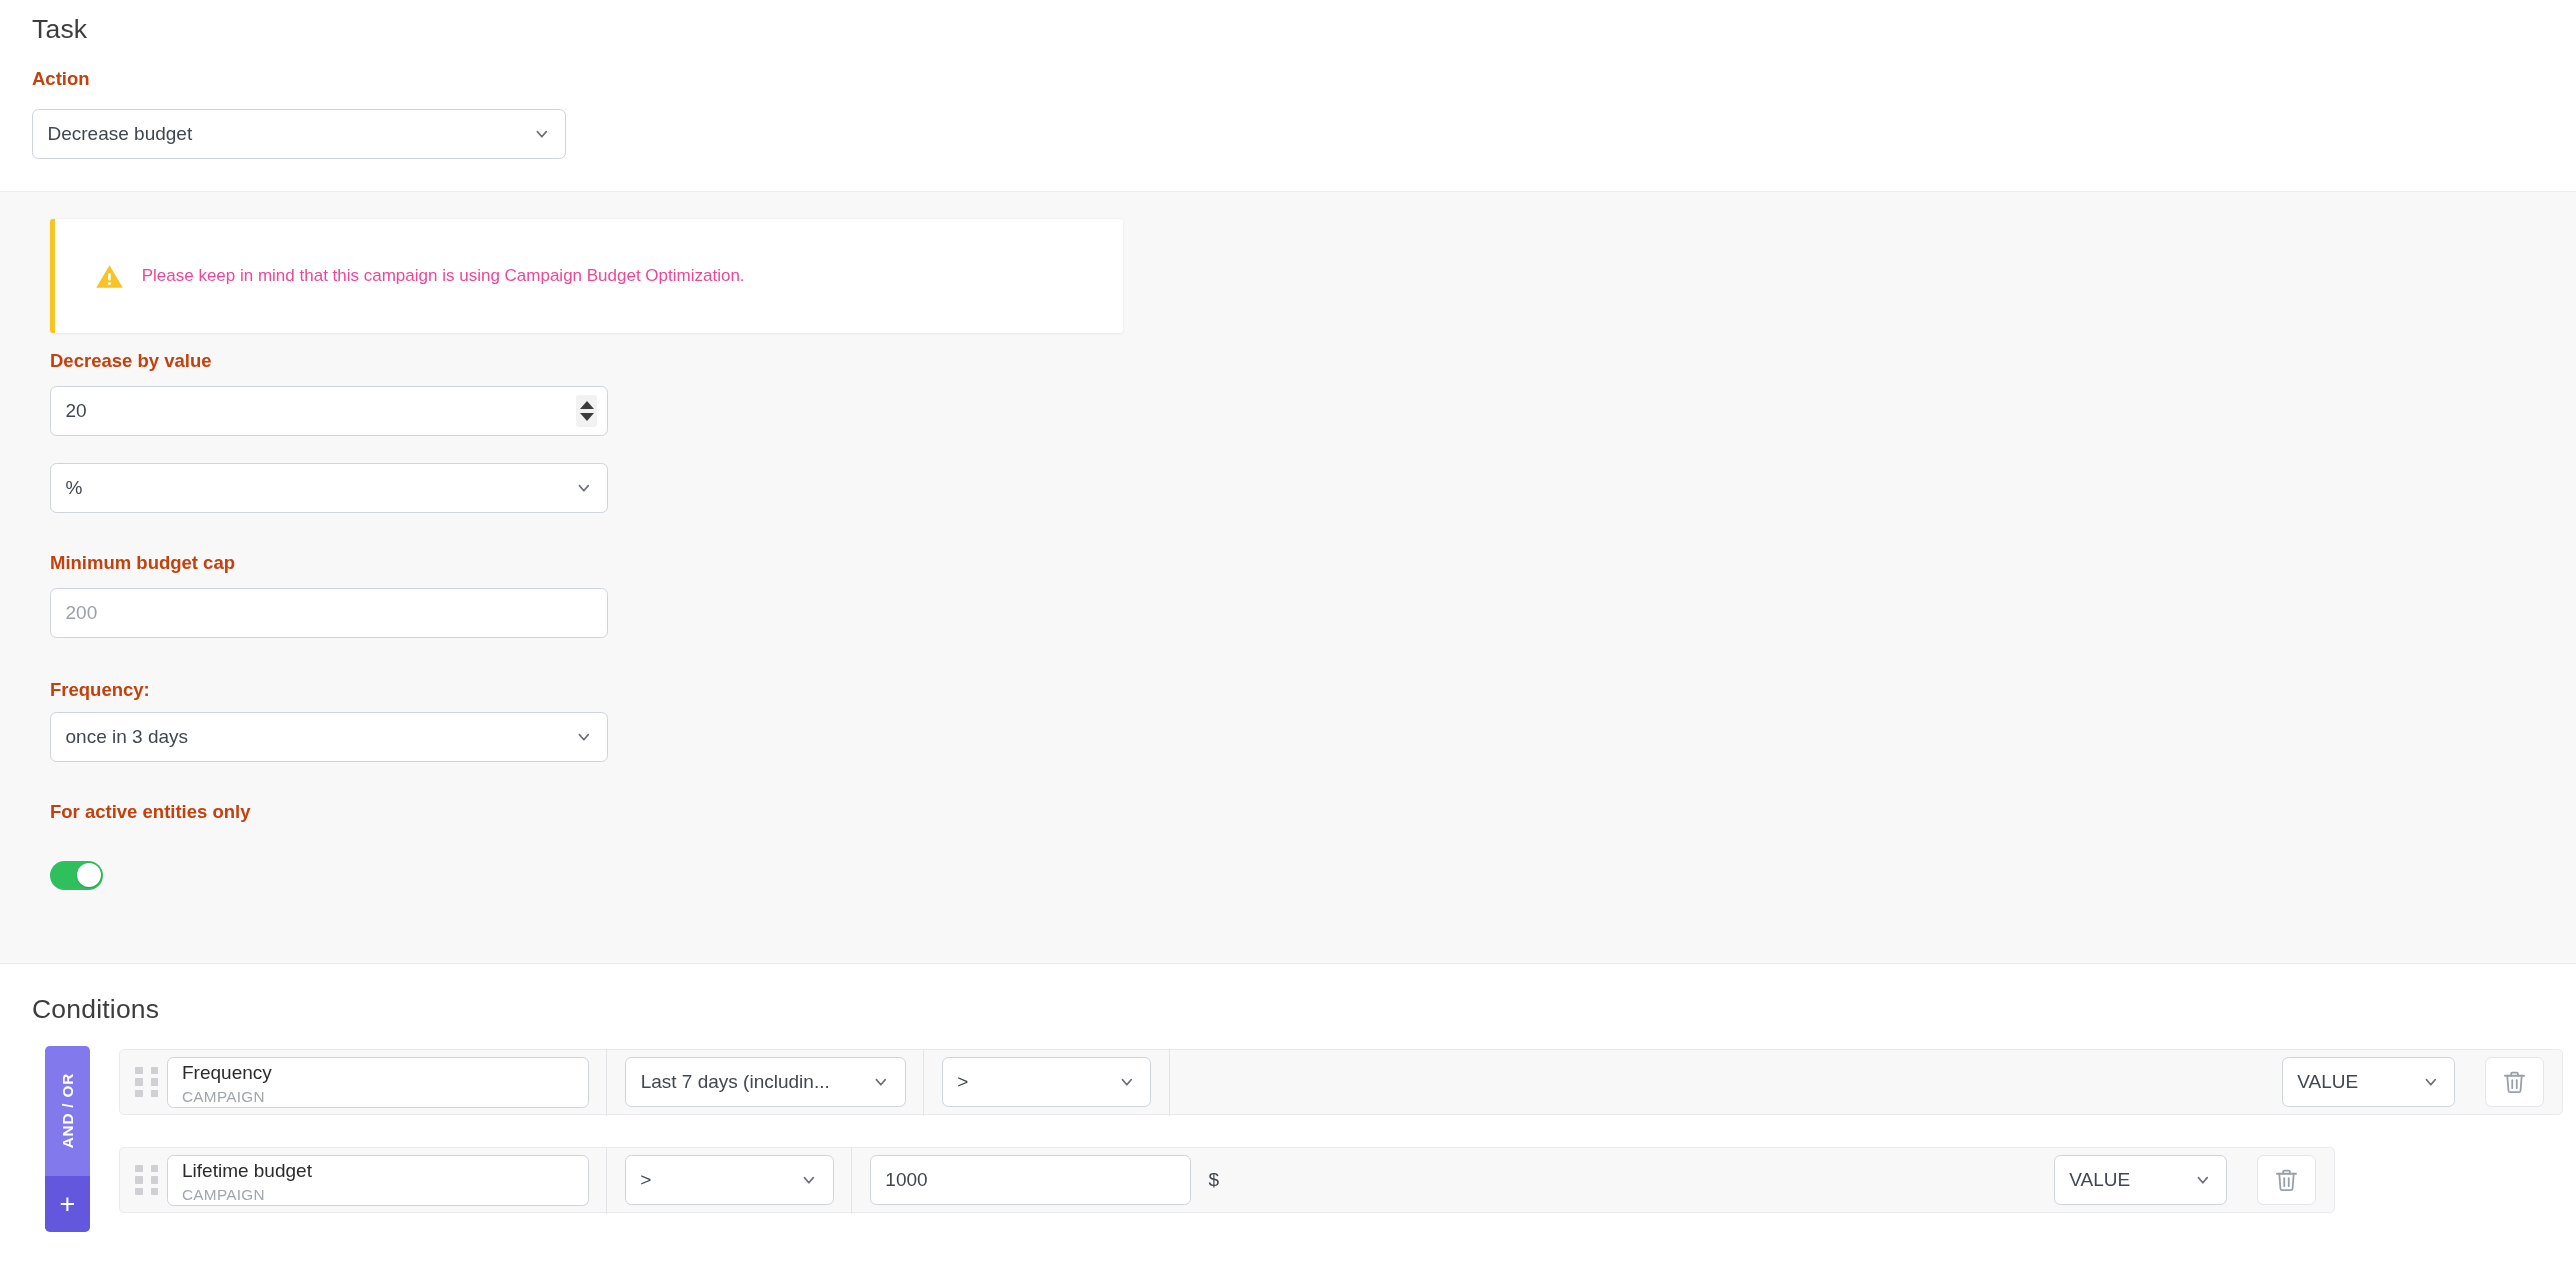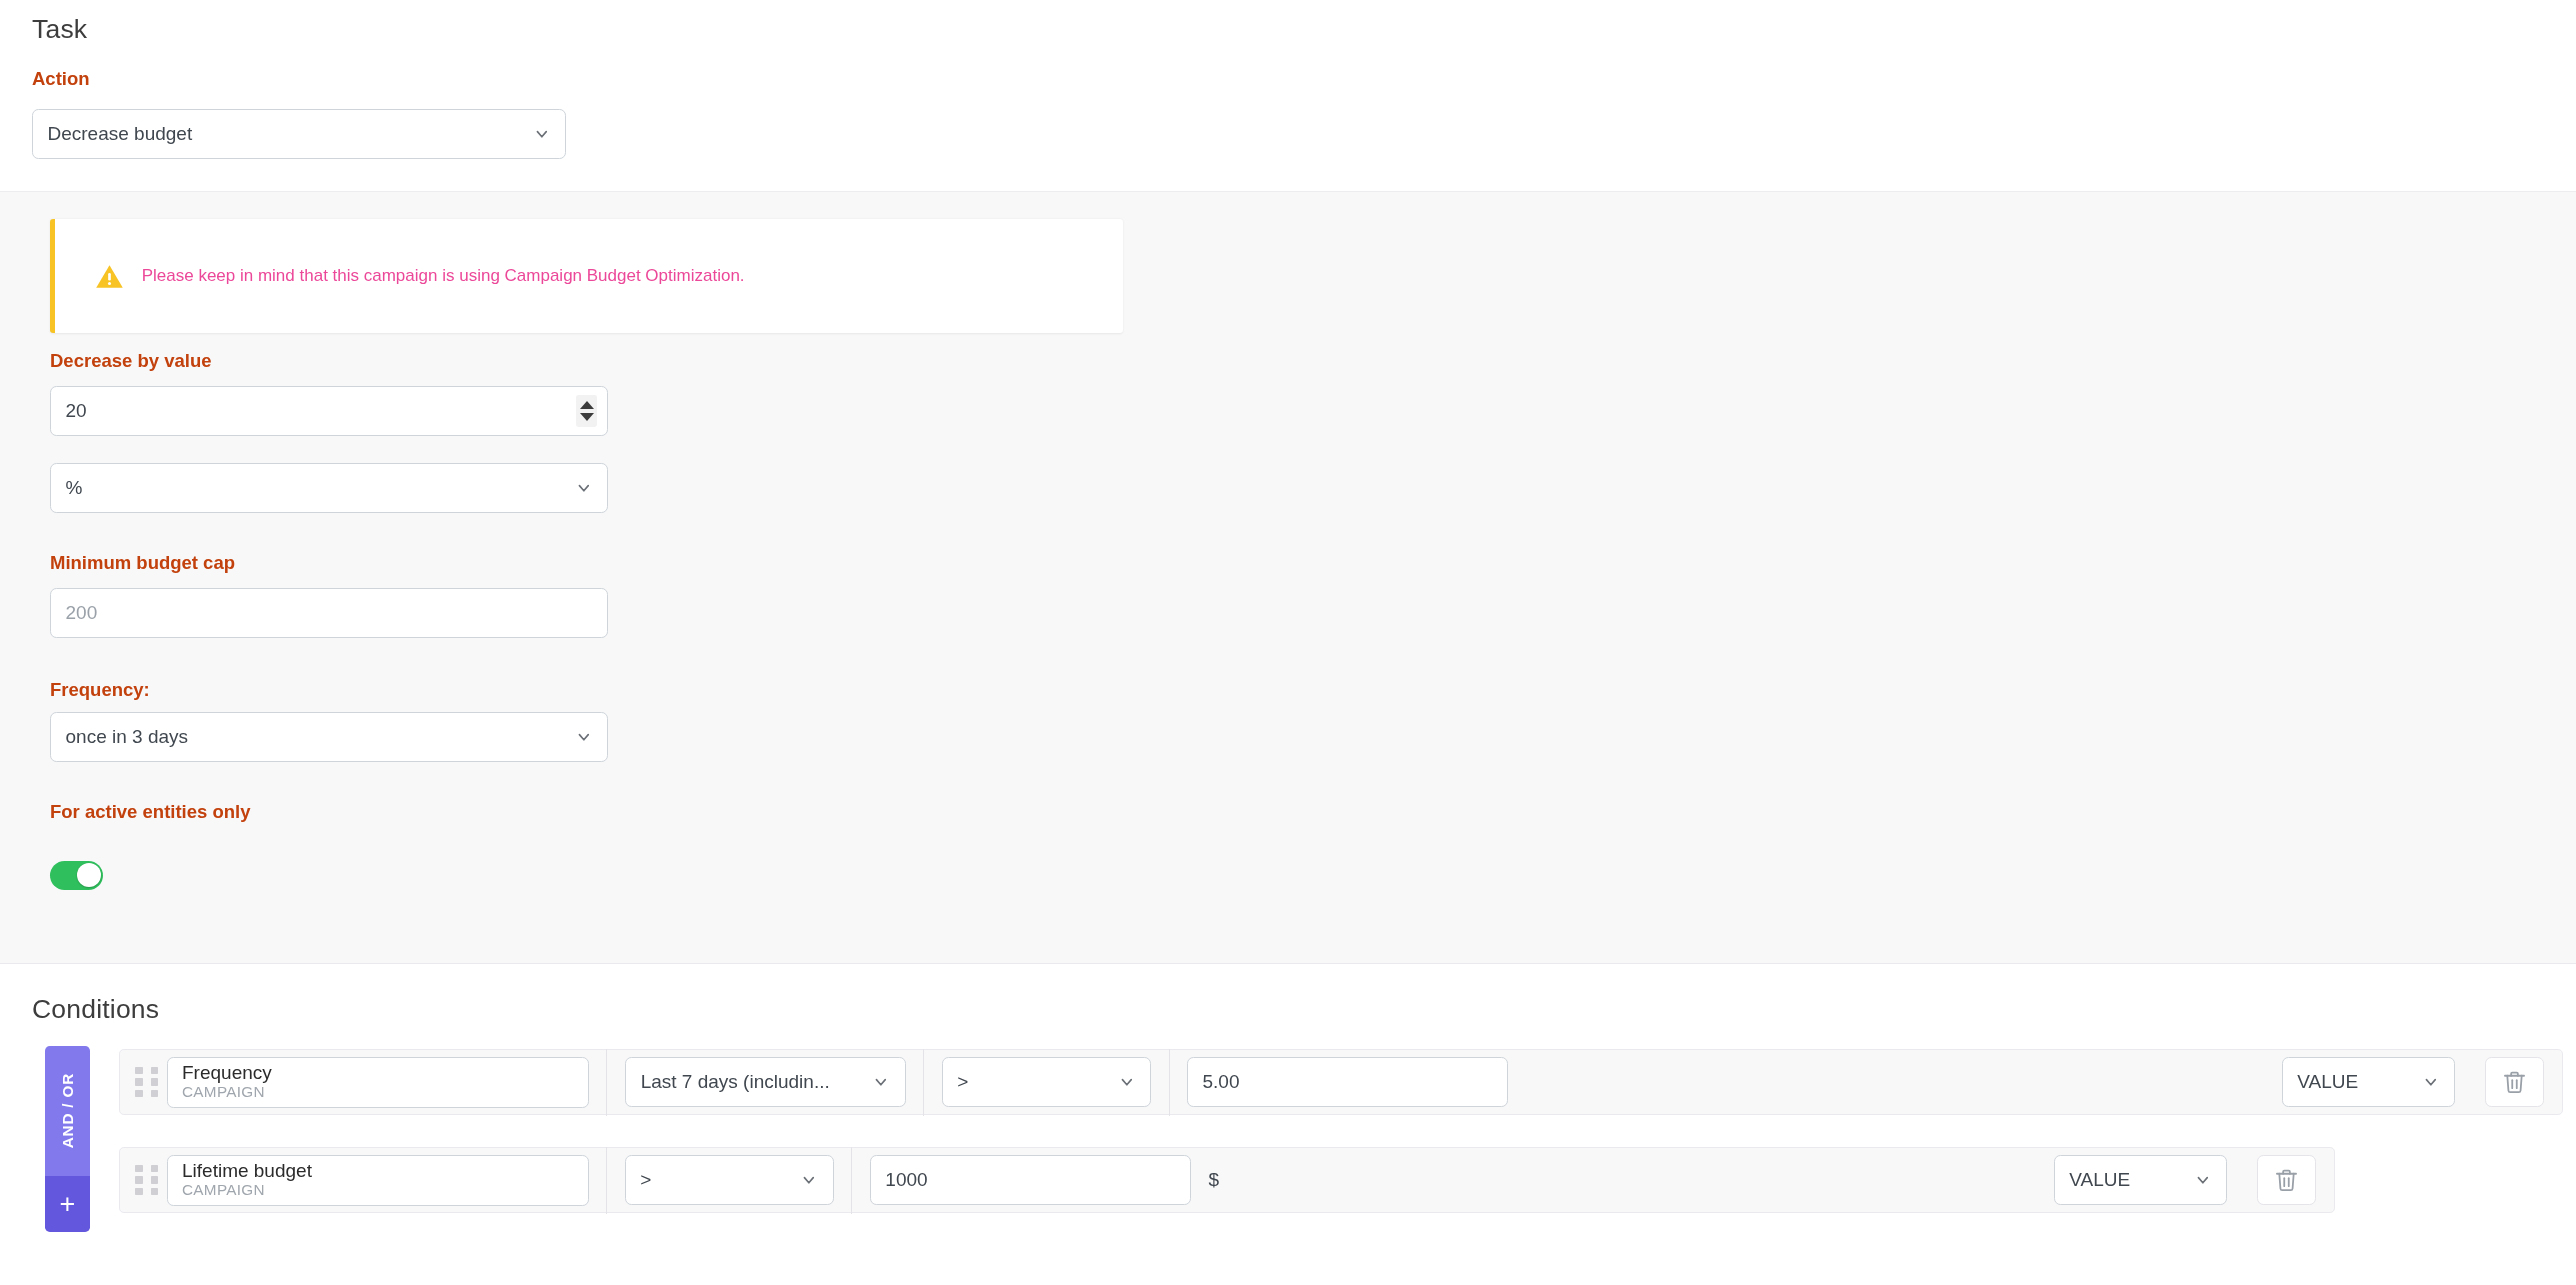--- a/index.html
+++ b/index.html
@@ -210,21 +210,21 @@
   .metric-box {
     flex: 0 0 auto;
     background: #ffffff;
     border: 0.8px solid #ced4da;
     border-radius: 6.4px;
     height: 51px;
     width: 422px;
     padding: 5.6px 14.5px 0 14.5px;
     display: flex;
     flex-direction: column;
-    justify-content: flex-start;
+    justify-content: space-between;
   }
   .metric-box .m-name {
     font-size: 19px;
     color: #2b2b2b;
     line-height: 1.05;
     white-space: nowrap;
     overflow: hidden;
     text-overflow: ellipsis;
   }
   .metric-box .m-sub {
@@ -388,23 +388,20 @@
         <span class="val">&gt;</span>
         <span class="chev">
           <svg viewBox="0 0 24 24" fill="none" stroke="#6b7077" stroke-width="2.2" stroke-linecap="round" stroke-linejoin="round">
               <polyline points="6 9 12 16 18 9"></polyline>
             </svg>
         </span>
       </div>
 
       <span class="cell-div"></span>
 
-      <div class="control" style="width:321px;flex:0 0 auto;">
-        <span class="val">5.00</span>
-      </div>
 
       <span class="spacer"></span>
 
       <div class="control" style="width:173px;flex:0 0 auto;margin-right:30.5px;">
         <span class="val">VALUE</span>
         <span class="chev">
           <svg viewBox="0 0 24 24" fill="none" stroke="#6b7077" stroke-width="2.2" stroke-linecap="round" stroke-linejoin="round">
               <polyline points="6 9 12 16 18 9"></polyline>
             </svg>
         </span>

